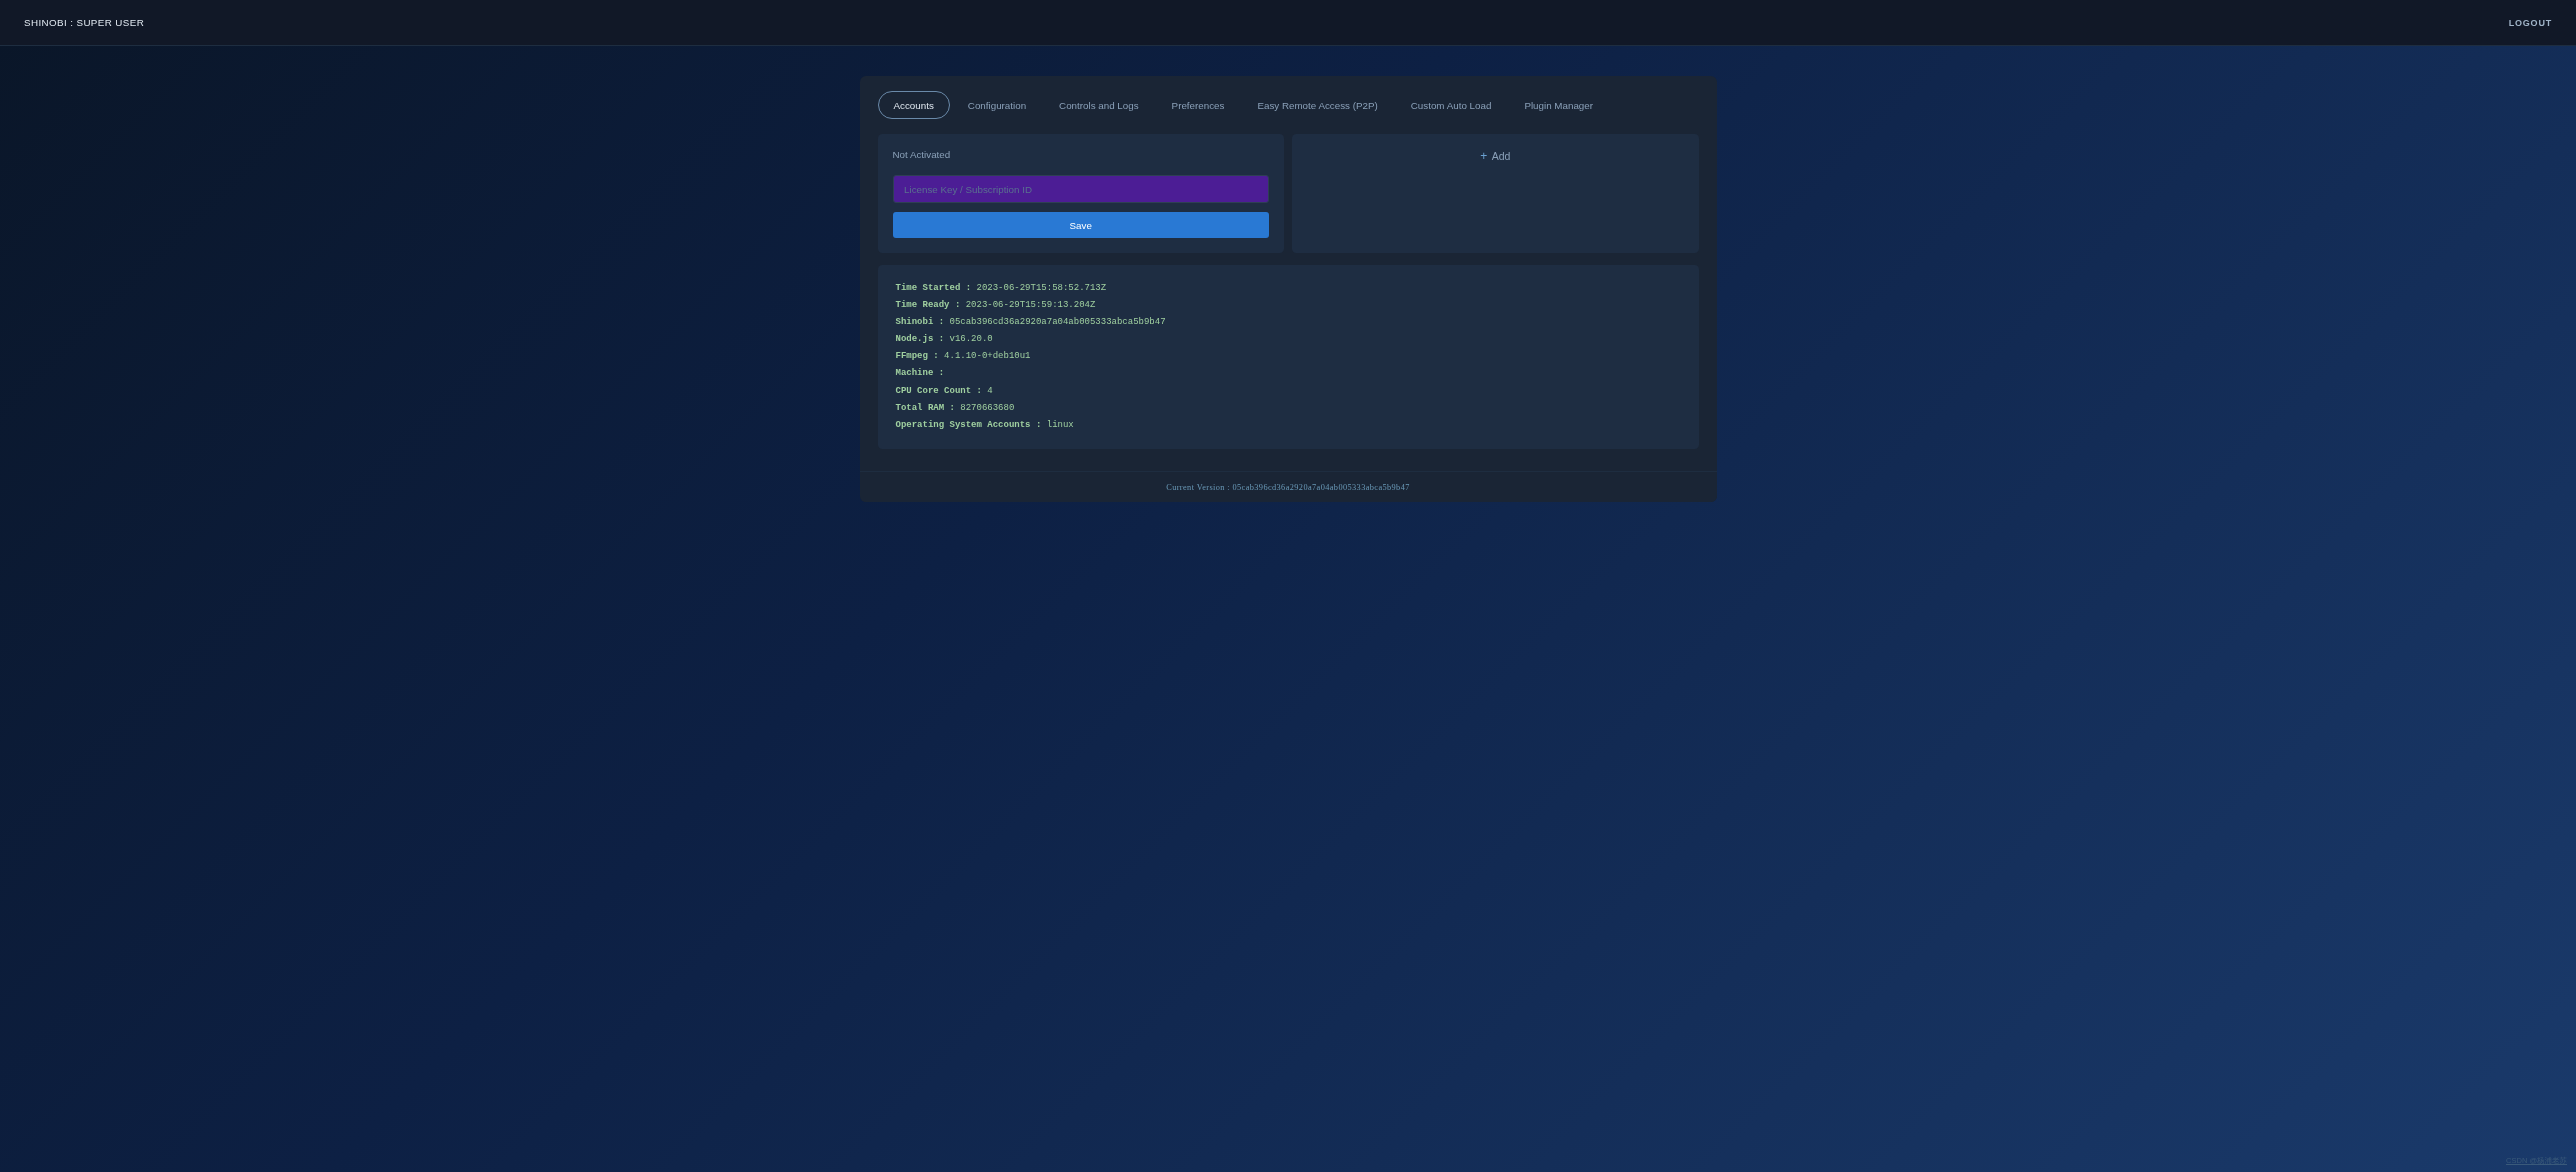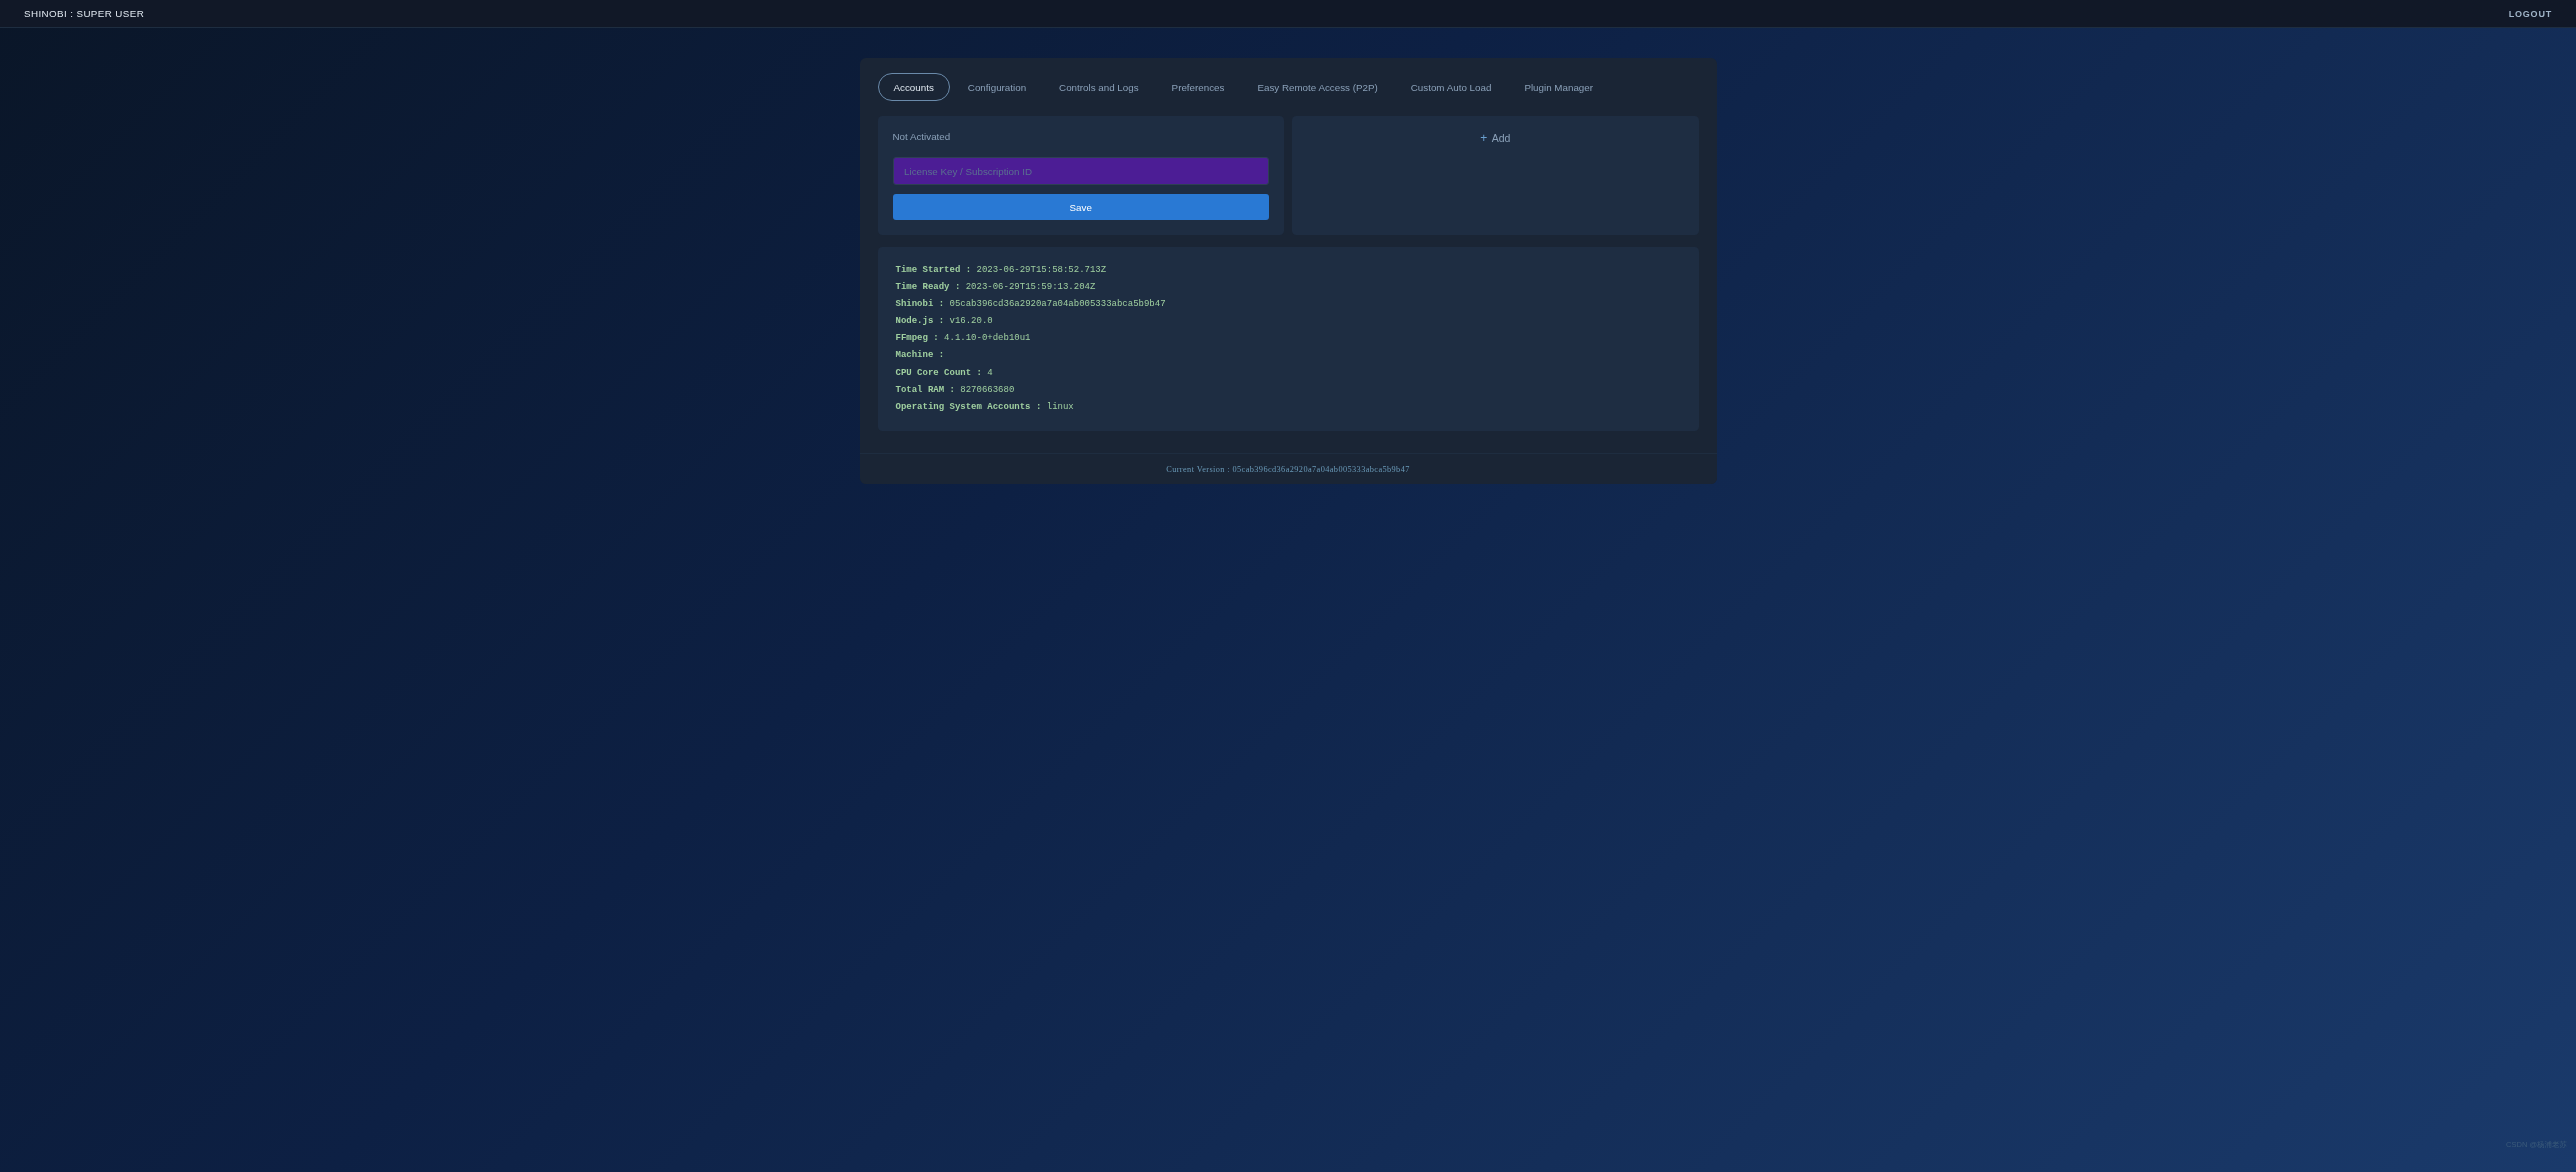--- a/index.html
+++ b/index.html
@@ -6,21 +6,21 @@
     body {
       background: linear-gradient(135deg, #0a1628 0%, #0d2044 40%, #1a3a6b 100%);
       min-height: 100vh;
       font-family: -apple-system, BlinkMacSystemFont, 'Segoe UI', sans-serif;
       color: #cdd6e0;
     }
 
     
     .header {
       background: #111827;
-      height: 28px;
+      height: 46px;
       display: flex;
       align-items: center;
       justify-content: space-between;
       padding: 0 24px;
       border-bottom: 0.8px solid #1e2d40;
     }
     .header-title {
       color: #e0e8f0;
       font-size: 9.8px;
       font-weight: 500;
@@ -172,24 +172,25 @@
       font-size: 8.3px;
       color: #6a9ab8;
       letter-spacing: 0.4px;
       background: #1a2535;
       border-top: 0.8px solid #1e2d40;
     }
 
     
     .watermark {
       position: fixed;
-      bottom: 22px;
+      bottom: 6px;
       right: 9px;
       font-size: 7.5px;
       color: #3a5a7a;
+      text-decoration: underline;
     }
   </style>
 </head>
 <body>
 
 <div class="header">
   <span class="header-title">SHINOBI : SUPER USER</span>
   <button class="logout-btn">LOGOUT</button>
 </div>
 

